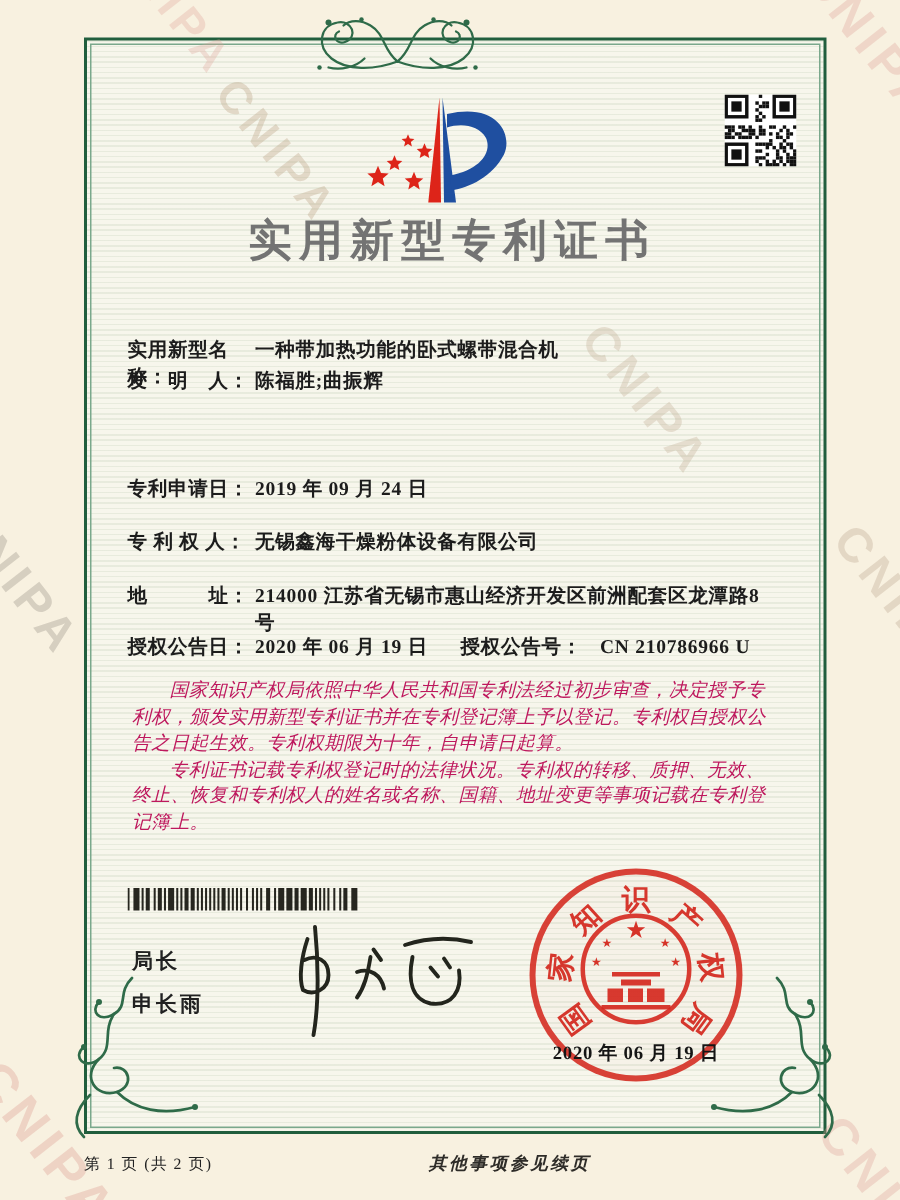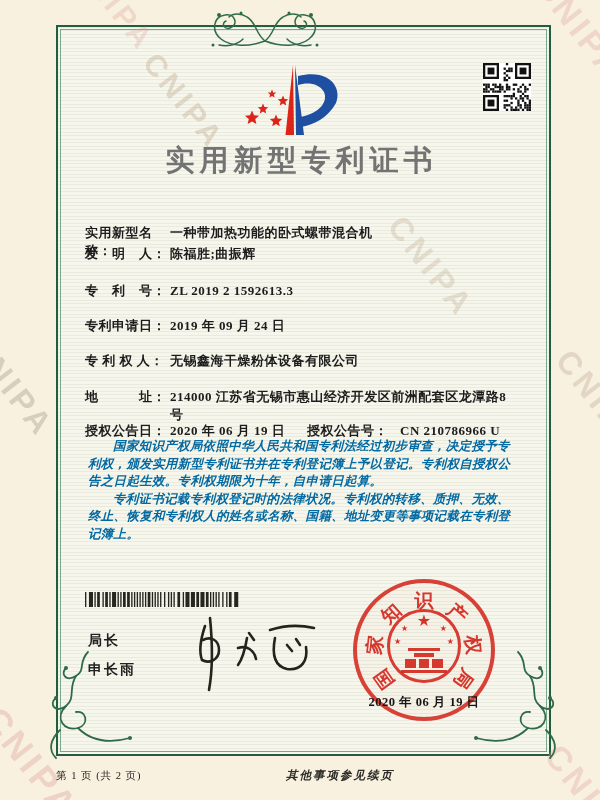--- a/index.html
+++ b/index.html
@@ -37,22 +37,22 @@
   .title{
     position:absolute; left:56px; top:141px; width:491px; text-align:center;
     font-size:29px; font-weight:700; letter-spacing:5px; color:#737373;
   }
   .row{position:absolute; left:85px; width:456px; font-size:13px; line-height:18px; font-weight:700; letter-spacing:0.5px;}
   .flabel{display:inline-block; width:85px; vertical-align:top;}
   .fvalue{vertical-align:top;}
   .fvalue.addr{display:inline-block; width:345px;}
   .g2{position:absolute; left:222px; top:0;}
   .g2 .flabel{width:auto; margin-right:12px;}
-  .paras{position:absolute; left:88px; top:438px; width:430px; font-size:12.5px; line-height:17.5px;
-         font-style:italic; font-weight:700; color:#0369a1; letter-spacing:0.3px;}
+  .paras{position:absolute; left:88px; top:452px; width:430px; font-size:12.5px; line-height:17.5px;
+         font-style:italic; font-weight:400; color:#be185d; letter-spacing:0.3px;}
   .paras p{margin:0; text-indent:2em;}
   .barcode{position:absolute; left:85px; top:592px;}
   .sig-title{position:absolute; left:88px; top:632px; font-size:14px; font-weight:700;
              font-family:"Liberation Sans","DejaVu Sans",sans-serif; color:#222; letter-spacing:2px;}
   .sig-name{position:absolute; left:88px; top:661px; font-size:14px; font-weight:700;
             font-family:"Liberation Sans","DejaVu Sans",sans-serif; color:#222; letter-spacing:2px;text-align:center;}
   .signature{position:absolute; left:175px; top:608px;}
   
   .seal{
     position:absolute; left:353px; top:579px; width:134px; height:134px;
@@ -262,23 +262,20 @@
       </svg>
 
     <div class="title">实用新型专利证书</div>
 
     <div class="row" style="top:224px">
       <span class="flabel">实用新型名称：</span><span class="fvalue">一种带加热功能的卧式螺带混合机</span>
     </div>
     <div class="row" style="top:245px">
       <span class="flabel">发　明　人：</span><span class="fvalue">陈福胜;曲振辉</span>
     </div>
-    <div class="row" style="top:282px">
-      <span class="flabel">专　利　号：</span><span class="fvalue">ZL 2019 2 1592613.3</span>
-    </div>
     <div class="row" style="top:317px">
       <span class="flabel">专利申请日：</span><span class="fvalue">2019 年 09 月 24 日</span>
     </div>
     <div class="row" style="top:352px">
       <span class="flabel">专 利 权 人：</span><span class="fvalue">无锡鑫海干燥粉体设备有限公司</span>
     </div>
     <div class="row" style="top:388px">
       <span class="flabel">地　　　址：</span><span class="fvalue addr">214000 江苏省无锡市惠山经济开发区前洲配套区龙潭路8号</span>
     </div>
     <div class="row" style="top:422px">

